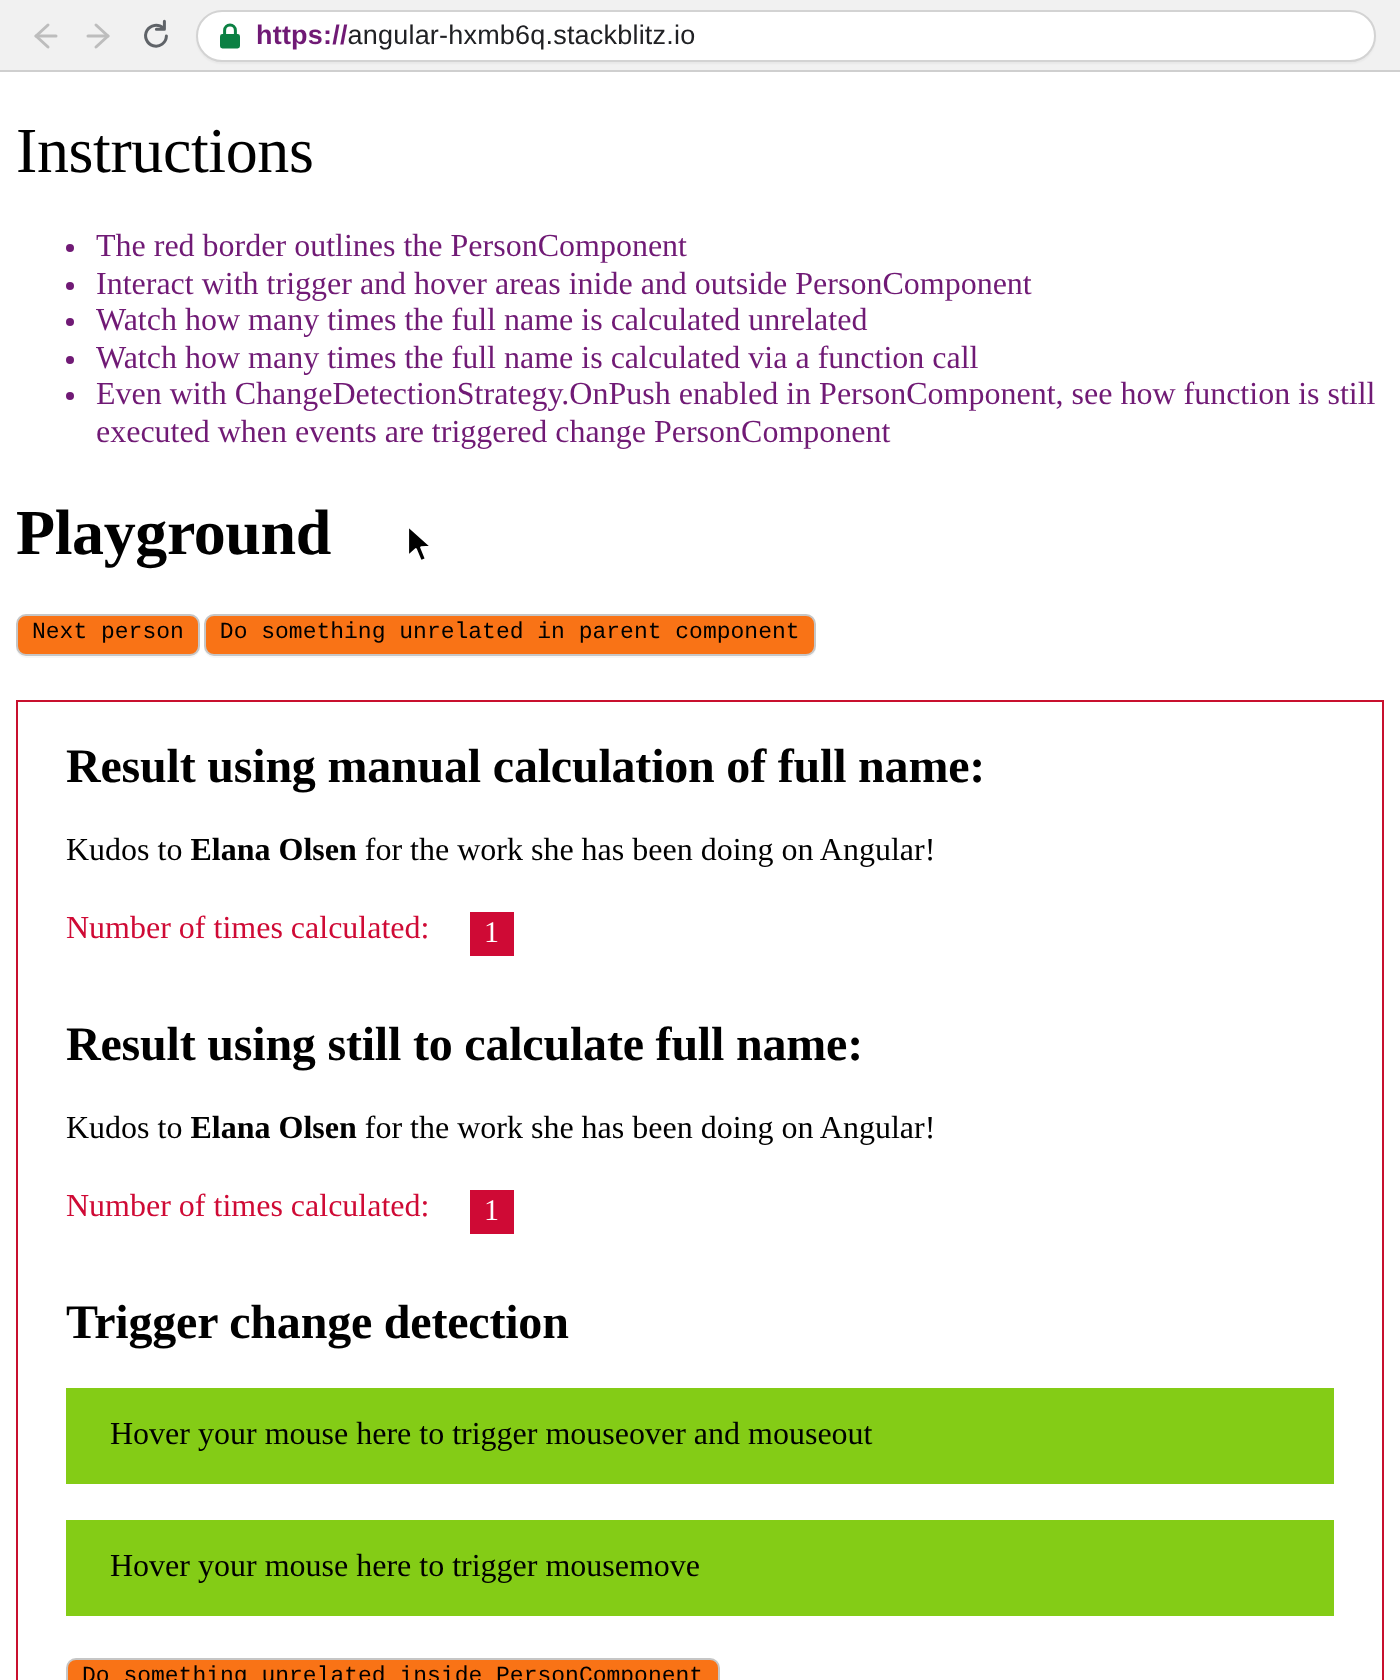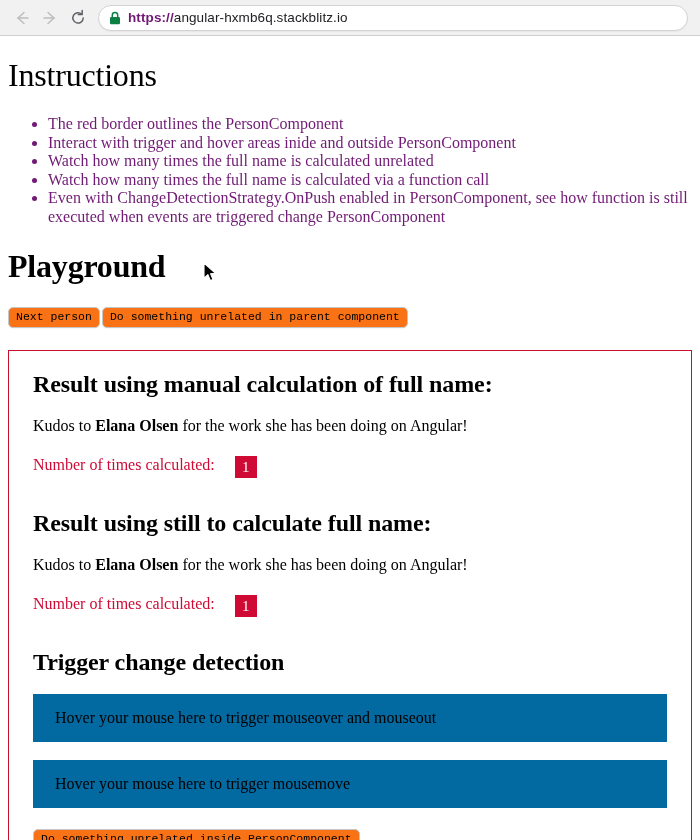--- a/index.html
+++ b/index.html
@@ -174,21 +174,21 @@
 
   h2.trigger-h2 {
     font-size: 24px;
     font-weight: bold;
     margin: 0 0 0 0;
     color: #000;
     letter-spacing: -0.1px;
   }
 
   .hover-area {
-    background: #0369a1;
+    background: #84cc16;
     color: #000;
     font-size: 16px;
     padding: 15px 0 15px 22px;
     box-sizing: border-box;
     margin-top: 18px;
     cursor: default;
   }
 
   .inner-btn-row {
     margin-top: 20px;

